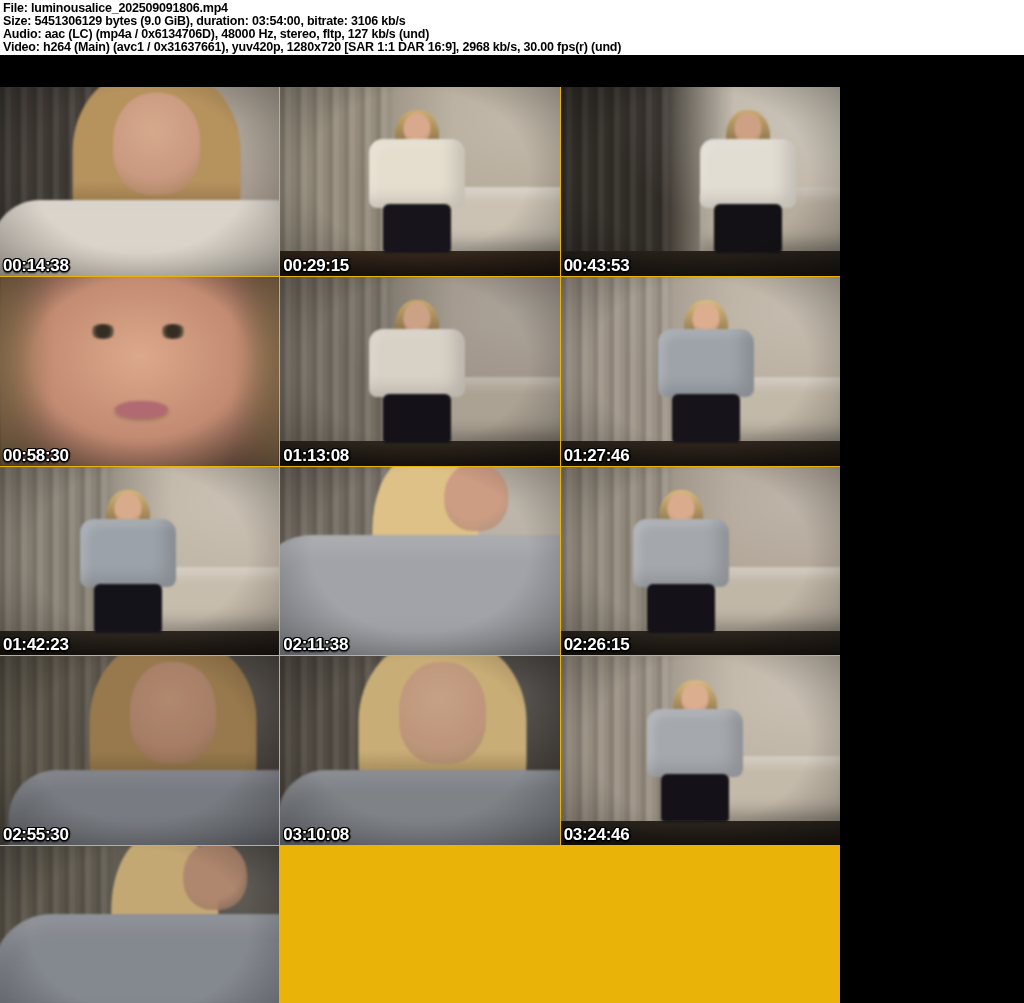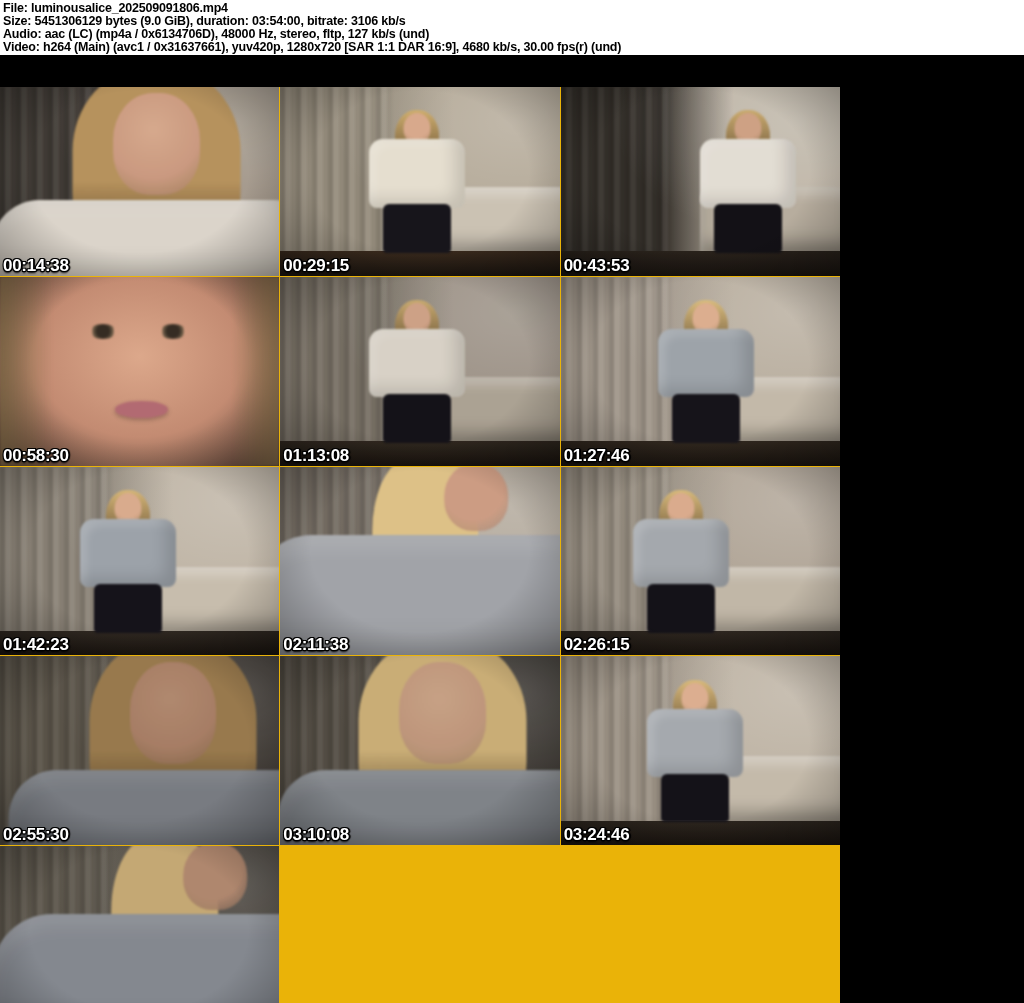--- a/index.html
+++ b/index.html
@@ -100,21 +100,21 @@
            text-shadow:-1px -1px 0 #000, 1px -1px 0 #000, -1px 1px 0 #000,
                         1px 1px 0 #000, 0 2px 2px #000, 2px 0 1px #000; }
 </style>
 </head>
 <body>
 
 <div class="header">
   <div class="line">File: luminousalice_202509091806.mp4</div>
   <div class="line">Size: 5451306129 bytes (9.0 GiB), duration: 03:54:00, bitrate: 3106 kb/s</div>
   <div class="line">Audio: aac (LC) (mp4a / 0x6134706D), 48000 Hz, stereo, fltp, 127 kb/s (und)</div>
-  <div class="line">Video: h264 (Main) (avc1 / 0x31637661), yuv420p, 1280x720 [SAR 1:1 DAR 16:9], 4680 kb/s, 30.00 fps(r) (und)</div>
+  <div class="line">Video: h264 (Main) (avc1 / 0x31637661), yuv420p, 1280x720 [SAR 1:1 DAR 16:9], 2968 kb/s, 30.00 fps(r) (und)</div>
 </div>
 
 <div class="grid" id="grid">
     <figure class="thumb scene-closeup" title="close-up, blonde woman in cream sweater with hands in hair, dark curtain left" style="--pos: 56%; --curtain: #46403a; --wall: #a79b8c; --hair: #c09a62; --skin: #d5a287; --skinHi: #e2b295; --shirt: #e7e0d5; --dim: 0.05;">
     <div class="curtain"></div>
 
     <div class="person">
       <div class="hair"></div>
       <div class="head"></div>
       <div class="shirt"></div>

